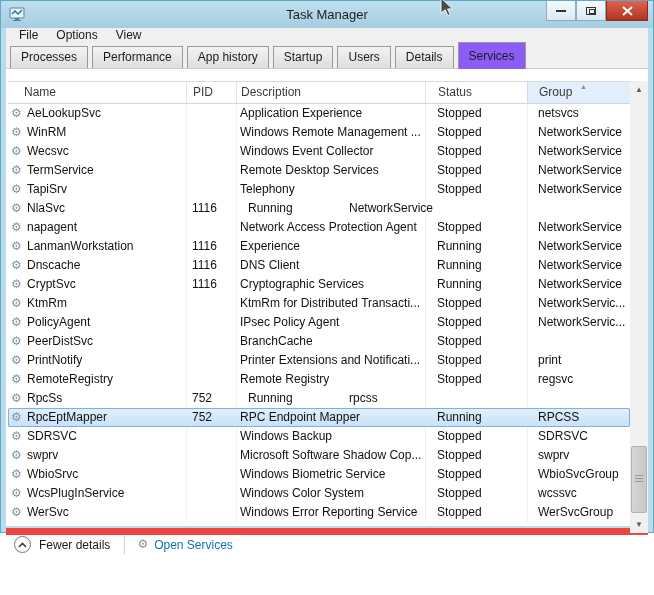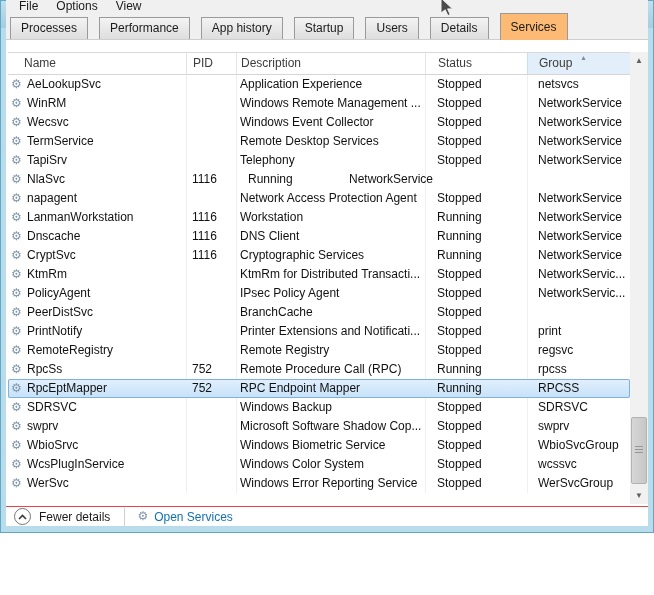--- a/index.html
+++ b/index.html
@@ -20,33 +20,33 @@
   .winbtn.min { right:77px; width:30px; }
   .winbtn.max { right:47px; width:30px; }
   .winbtn.close { right:5px; width:42px; border-color:#8e2a1a;
                   background:linear-gradient(#dd6450,#b03322); }
   .glyph-min { width:10px; height:2px; background:#333; }
   .glyph-max { width:10px; height:8px; border:1px solid #333; position:relative; }
   .glyph-max:after { content:""; position:absolute; left:2px; top:1px; width:4px; height:3px; border:1px solid #333; }
 
   
   .inner { position:absolute; left:6px; top:28px; right:6px; bottom:7px;
-           background:#fff; display:flex; flex-direction:column;justify-content:flex-end; }
+           background:#fff; display:flex; flex-direction:column; }
 
   .menubar { height:20px; background:var(--chrome); display:flex; align-items:center; padding-left:4px; }
   .menu-item { padding:0 9px; font-size:12px; color:#1b1b1b; }
 
   .tabstrip { height:28px; background:var(--chrome); display:flex; align-items:flex-end;
               padding-left:4px; border-bottom:1px solid #cfcfcf; }
-  .tab { height:22px; line-height:21px; padding:0 10px; margin-right:11px; font-size:12px;
+  .tab { height:22px; line-height:21px; padding:0 10px; margin-right:4px; font-size:12px;
          background:linear-gradient(#f3f3f3,#dedede); border:1px solid #9a9a9a; border-bottom:none; color:#1b1b1b; }
-  .tab.active { height:27px; line-height:26px; background:#fdba74; margin-bottom:-1px; position:relative; z-index:2; }
-
-  
-  .tablewrap { margin:12px 0 13px 2px; position:relative; width:640px; height:452px; }
+  .tab.active { height:27px; line-height:26px; background:#8b5cf6; margin-bottom:-1px; position:relative; z-index:2; }
+
+  
+  .tablewrap { margin:12px 0 6px 2px; position:relative; width:640px; height:452px; }
   .hdr { display:flex; height:23px; border-top:1px solid #dadada; border-bottom:1px solid #d6d6d6;
          font-size:12px; color:#3c3c3c; width:622px; }
   .hcell { line-height:21px; border-left:1px solid #e4e4e4; white-space:nowrap; overflow:hidden; }
   .hcell:first-child { border-left:none; }
   .col-name { width:178px; } .col-pid { width:50px; } .col-desc { width:189px; }
   .col-status { width:102px; } .col-group { width:103px; }
   .hdr .col-name { padding-left:16px; }
   .hdr .col-pid, .row .col-pid { padding-left:6px; }
   .hdr .col-desc, .row .col-desc { padding-left:4px; }
   .hdr .col-status, .row .col-status { padding-left:12px; }
@@ -66,21 +66,21 @@
   .sb { position:absolute; top:0; right:0; width:18px; height:452px; background:#f1f1f1; }
   .sb-btn { position:absolute; left:0; width:18px; height:17px; display:flex; align-items:center;
             justify-content:center; font-size:8px; color:#5f5f5f; }
   .sb-up { top:0; } .sb-down { bottom:0; }
   .sb-thumb { position:absolute; left:1px; width:16px; top:365px; height:67px;
               background:linear-gradient(90deg,#d6d6d6,#c7c7c7); border:1px solid #b2b2b2; border-radius:2px;
               display:flex; align-items:center; justify-content:center; }
   .grip { width:8px; height:9px; background:repeating-linear-gradient(#969696 0 1px, transparent 1px 3px); }
 
   
-  .footer { height:48px; border-top:1px solid #ef4444; display:flex; align-items:center; padding-left:8px; }
+  .footer { height:48px; border-top:7px solid #ef4444; display:flex; align-items:center; padding-left:8px; }
   .fewer { display:flex; align-items:center; gap:8px; }
   .circle { width:17px; height:17px; border:1px solid #757575; border-radius:50%;
             display:flex; align-items:center; justify-content:center; }
   .fewer-label { color:#1b1b1b; }
   .vsep { width:1px; height:18px; background:#d0d0d0; margin:0 12px 0 14px; }
   .open-services { display:flex; align-items:center; gap:6px; }
   .open-label { color:var(--link); }
 
   
   .cursor { position:absolute; left:438px; top:-3px; z-index:50; pointer-events:none; }
@@ -245,21 +245,21 @@
             <div class="cell col-status">Stopped</div>
             <div class="cell col-group">NetworkService</div>
           </div>
 
           <div class="row">
             <div class="cell col-name">
               <span class="gear">⚙</span>
               <span>LanmanWorkstation</span>
             </div>
             <div class="cell col-pid">1116</div>
-            <div class="cell col-desc">Workstation</div>
+            <div class="cell col-desc">Experience</div>
             <div class="cell col-status">Running</div>
             <div class="cell col-group">NetworkService</div>
           </div>
 
           <div class="row">
             <div class="cell col-name">
               <span class="gear">⚙</span>
               <span>Dnscache</span>
             </div>
             <div class="cell col-pid">1116</div>
@@ -332,21 +332,20 @@
             <div class="cell col-status">Stopped</div>
             <div class="cell col-group">regsvc</div>
           </div>
 
           <div class="row">
             <div class="cell col-name">
               <span class="gear">⚙</span>
               <span>RpcSs</span>
             </div>
             <div class="cell col-pid">752</div>
-            <div class="cell col-desc">Remote Procedure Call (RPC)</div>
             <div class="cell col-status">Running</div>
             <div class="cell col-group">rpcss</div>
           </div>
 
           <div class="row selected">
             <div class="cell col-name">
               <span class="gear">⚙</span>
               <span>RpcEptMapper</span>
             </div>
             <div class="cell col-pid">752</div>

